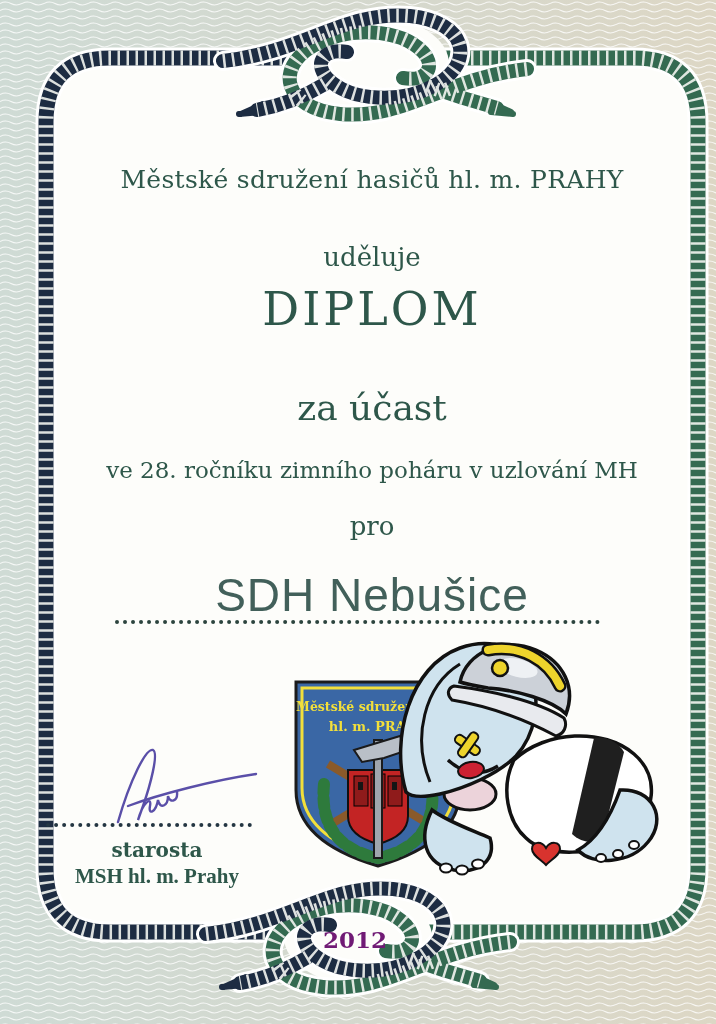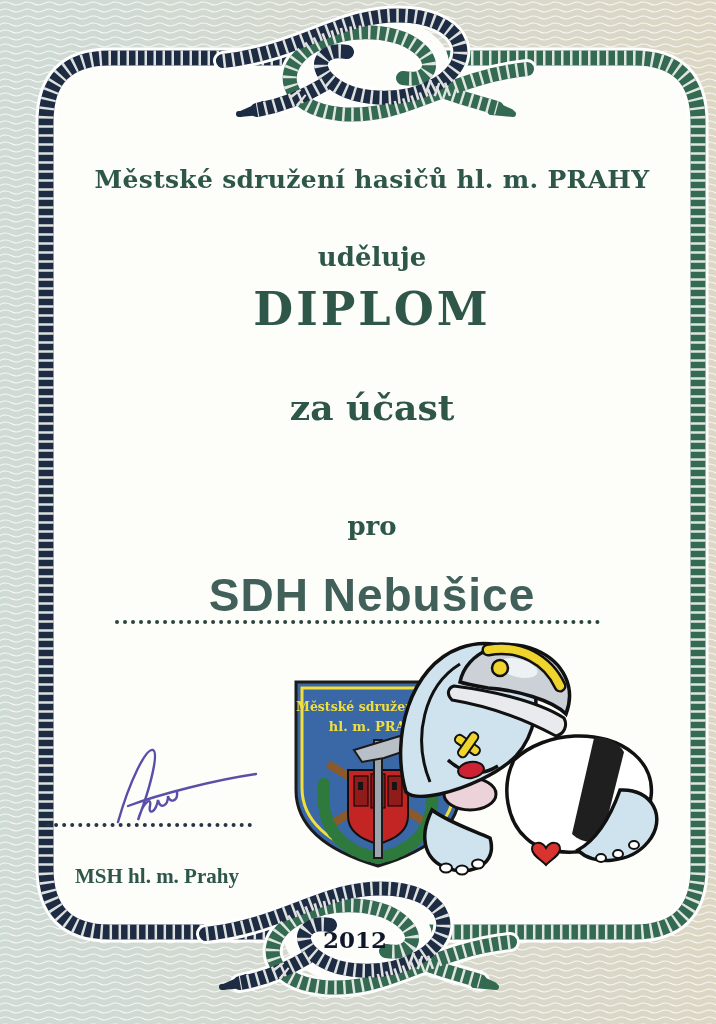--- a/index.html
+++ b/index.html
@@ -1,37 +1,37 @@
 <!DOCTYPE html>
 <html><head>
 <meta charset="utf-8">
 <style>
   html,body{margin:0;padding:0;background:#9a9a9a;}
   #page{position:relative;width:716px;height:1024px;overflow:hidden;
         font-family:"DejaVu Serif",serif;}
   #art{position:absolute;left:0;top:0;}
   .txt{position:absolute;left:38px;width:668px;text-align:center;
-       color:#2e574a;font-weight:bold;line-height:1.1;}
+       color:#2e574a;font-weight:normal;line-height:1.1;}
   .issuer{top:166px;font-size:25px;letter-spacing:.3px;}
   .grants{top:243px;font-size:26px;}
   .diplom{top:284px;font-size:46px;letter-spacing:3px;}
   .reason{top:388px;font-size:36px;}
   .event{top:458px;font-size:23px;}
   .prolbl{top:512px;font-size:26px;}
   .recipient{top:570px;font-size:46px;letter-spacing:1px;
              font-family:"Liberation Sans",sans-serif;color:#42605a;}
   .dotline{position:absolute;height:0;border-bottom:4px dotted #2c443e;}
   .dot-recipient{left:115px;top:620px;width:485px;}
   .dot-sign{left:46px;top:823px;width:206px;border-bottom-color:#243642;}
   .signblock{position:absolute;left:57px;width:200px;text-align:center;
              color:#2e574a;font-weight:bold;}
   .starosta{top:838px;font-size:20px;}
   .msh{top:864px;font-size:21px;font-family:Liberation Serif, serif;}
   .year{position:absolute;left:300px;top:926px;width:110px;text-align:center;
-        color:#0f172a;font-weight:bold;font-size:23px;}
+        color:#701a75;font-weight:bold;font-size:23px;}
 </style>
 </head>
 <body>
 
 <div id="page">
 
 <svg id="art" width="716" height="1024" viewBox="0 0 716 1024">
   <defs>
     <linearGradient id="bggrad" x1="0" y1="0" x2="1" y2="0">
       <stop offset="0" stop-color="#cfdbd5"></stop>
@@ -149,20 +149,22 @@
   <g fill="none" stroke="#5a4fa8" stroke-width="2.4" stroke-linecap="round">
     <path d="M 118 822 C 130 780, 146 748, 153 750 C 159 753, 150 786, 143 806 L 138 820 C 143 802, 152 796, 150 806 C 148 816, 156 812, 158 800 C 160 810, 168 806, 168 796 C 170 804, 178 801, 177 792"></path>
     <path d="M 128 806 C 160 794, 215 780, 256 774"></path>
   </g>
 </svg>
 
 <div class="txt issuer">Městské sdružení hasičů  hl. m. PRAHY</div>
 <div class="txt grants">uděluje</div>
 <div class="txt diplom">DIPLOM</div>
 <div class="txt reason">za účast</div>
+<div class="txt event">ve 28. ročníku zimního poháru v uzlování MH</div>
 <div class="txt prolbl">pro</div>
 <div class="txt recipient">SDH Nebušice</div>
 <div class="dotline dot-recipient"></div>
 <div class="dotline dot-sign"></div>
+<div class="signblock starosta">starosta</div>
 <div class="signblock msh">MSH hl. m. Prahy</div>
 <div class="year">2012</div>
 
 </div>
 
 </body></html>

